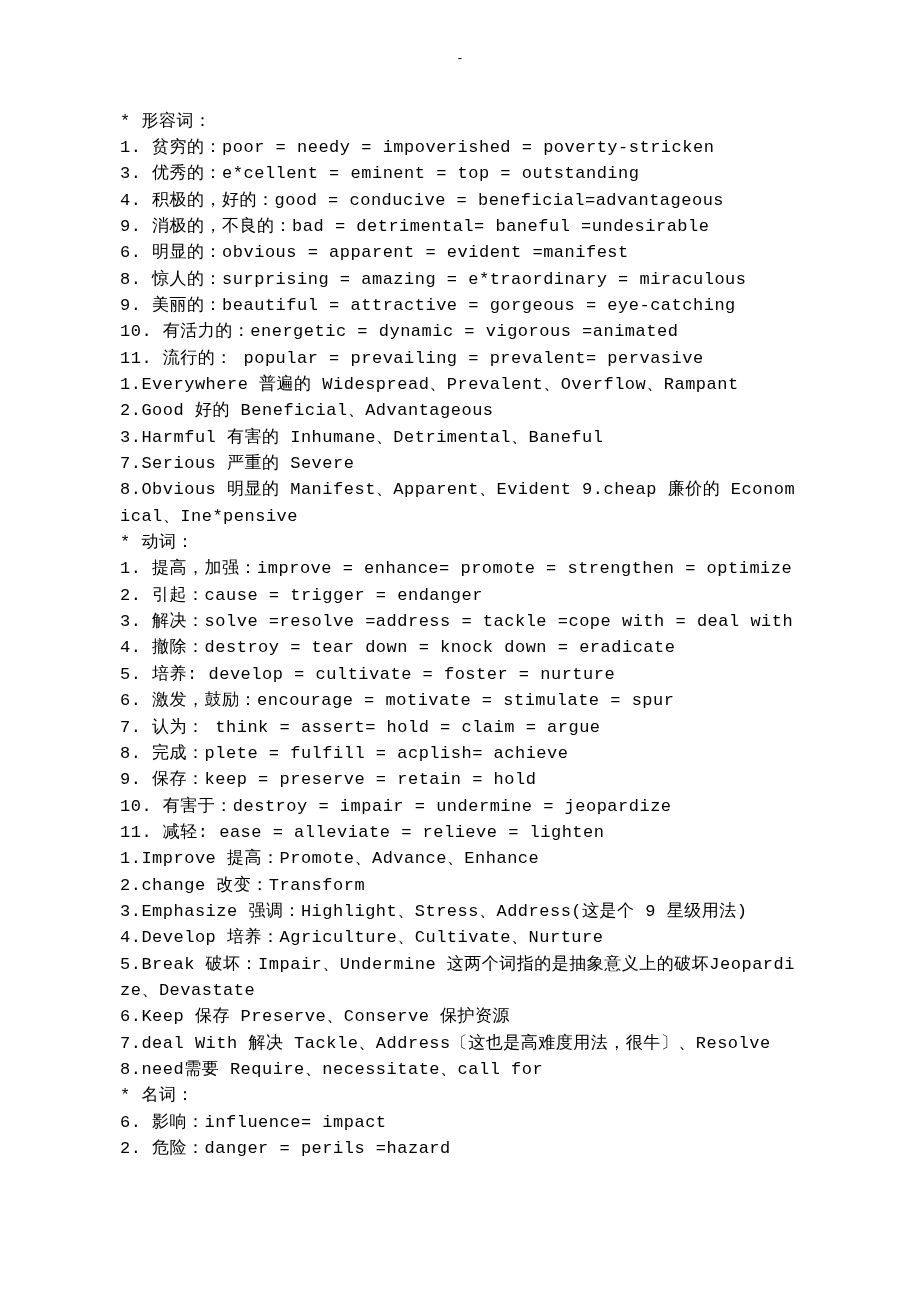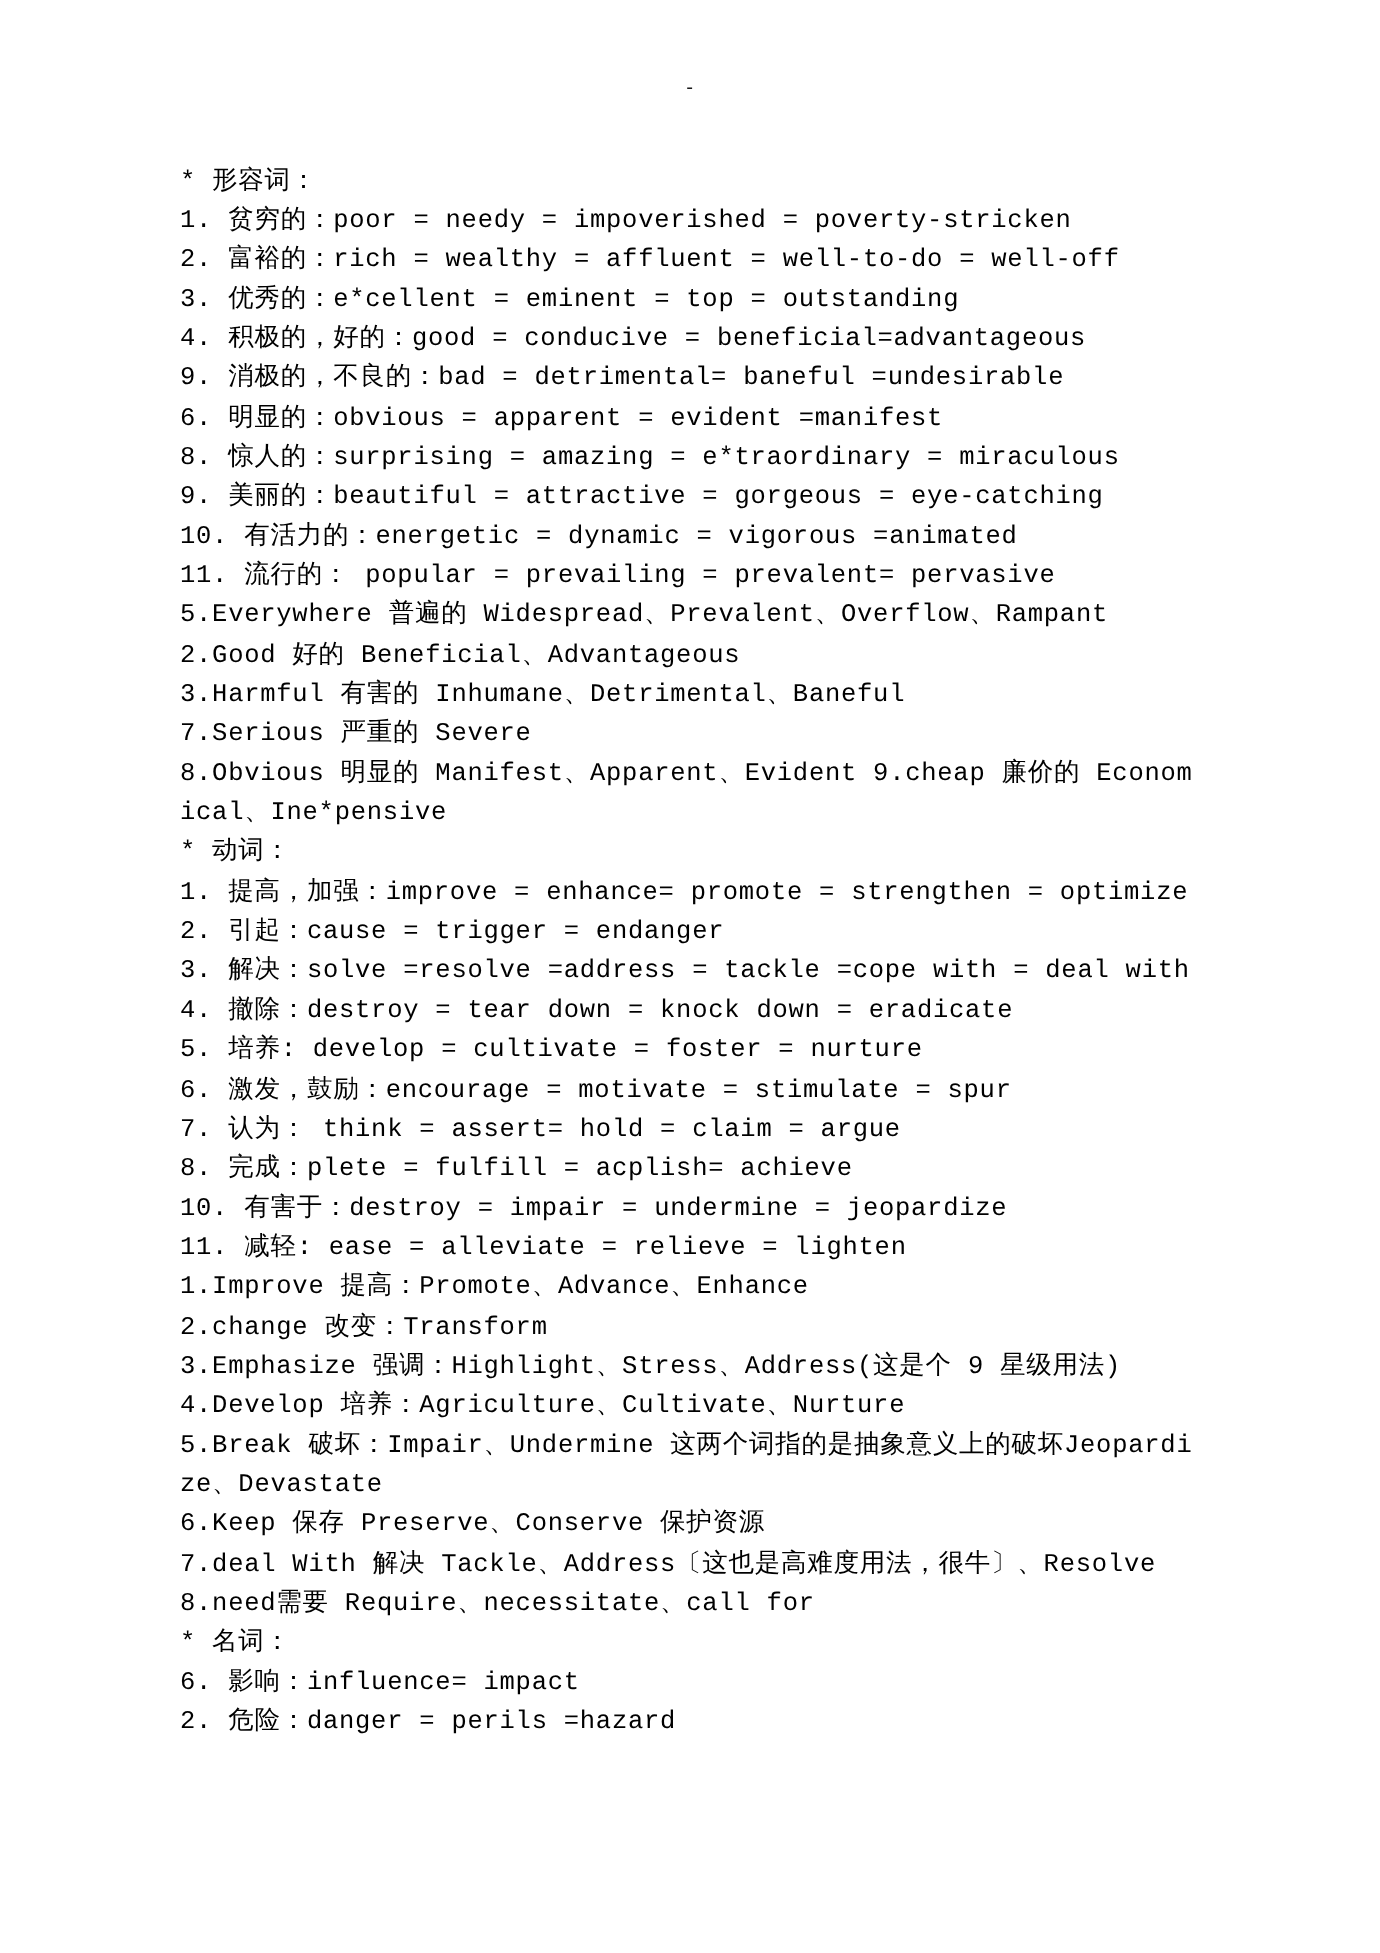--- a/index.html
+++ b/index.html
@@ -31,43 +31,43 @@
   }
 </style>
 </head>
 <body>
 
 <div class="page">
   <div class="top-mark">-</div>
   <div class="content" id="content">
       <p>* 形容词：</p>
       <p>1. 贫穷的：poor = needy = impoverished = poverty-stricken</p>
-      <p>2. 富裕的：rich = wealthy = affluent = well-to-do = well-off</p>
       <p>3. 优秀的：e*cellent = eminent = top = outstanding</p>
       <p>4. 积极的，好的：good = conducive = beneficial=advantageous</p>
       <p>9. 消极的，不良的：bad = detrimental= baneful =undesirable</p>
       <p>6. 明显的：obvious = apparent = evident =manifest</p>
       <p>8. 惊人的：surprising = amazing = e*traordinary = miraculous</p>
       <p>9. 美丽的：beautiful = attractive = gorgeous = eye-catching</p>
       <p>10. 有活力的：energetic = dynamic = vigorous =animated</p>
       <p>11. 流行的： popular = prevailing = prevalent= pervasive</p>
-      <p>5.Everywhere 普遍的 Widespread、Prevalent、Overflow、Rampant</p>
+      <p>1.Everywhere 普遍的 Widespread、Prevalent、Overflow、Rampant</p>
       <p>2.Good 好的 Beneficial、Advantageous</p>
       <p>3.Harmful 有害的 Inhumane、Detrimental、Baneful</p>
       <p>7.Serious 严重的 Severe</p>
       <p>8.Obvious 明显的 Manifest、Apparent、Evident 9.cheap 廉价的 Economical、Ine*pensive</p>
       <p>* 动词：</p>
       <p>1. 提高，加强：improve = enhance= promote = strengthen = optimize</p>
       <p>2. 引起：cause = trigger = endanger</p>
       <p>3. 解决：solve =resolve =address = tackle =cope with = deal with</p>
       <p>4. 撤除：destroy = tear down = knock down = eradicate</p>
       <p>5. 培养: develop = cultivate = foster = nurture</p>
       <p>6. 激发，鼓励：encourage = motivate = stimulate = spur</p>
       <p>7. 认为： think = assert= hold = claim = argue</p>
       <p>8. 完成：plete = fulfill = acplish= achieve</p>
+      <p>9. 保存：keep = preserve = retain = hold</p>
       <p>10. 有害于：destroy = impair = undermine = jeopardize</p>
       <p>11. 减轻: ease = alleviate = relieve = lighten</p>
       <p>1.Improve 提高：Promote、Advance、Enhance</p>
       <p>2.change 改变：Transform</p>
       <p>3.Emphasize 强调：Highlight、Stress、Address(这是个 9 星级用法)</p>
       <p>4.Develop 培养：Agriculture、Cultivate、Nurture</p>
       <p>5.Break 破坏：Impair、Undermine 这两个词指的是抽象意义上的破坏Jeopardize、Devastate</p>
       <p>6.Keep 保存 Preserve、Conserve 保护资源</p>
       <p>7.deal With 解决 Tackle、Address〔这也是高难度用法，很牛〕、Resolve 8.need需要 Require、necessitate、call for</p>
       <p>* 名词：</p>

